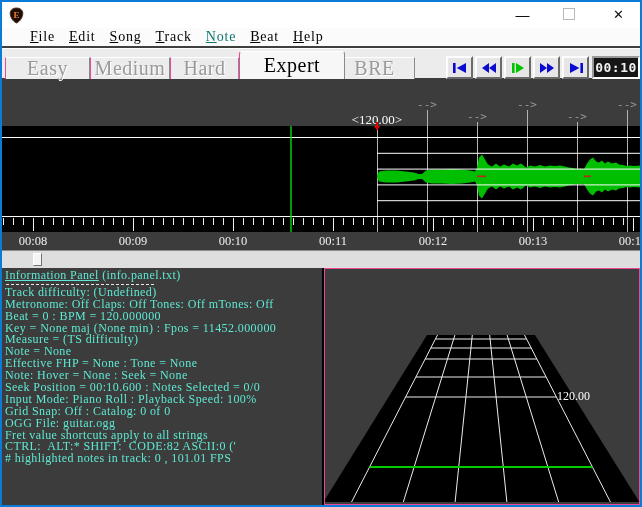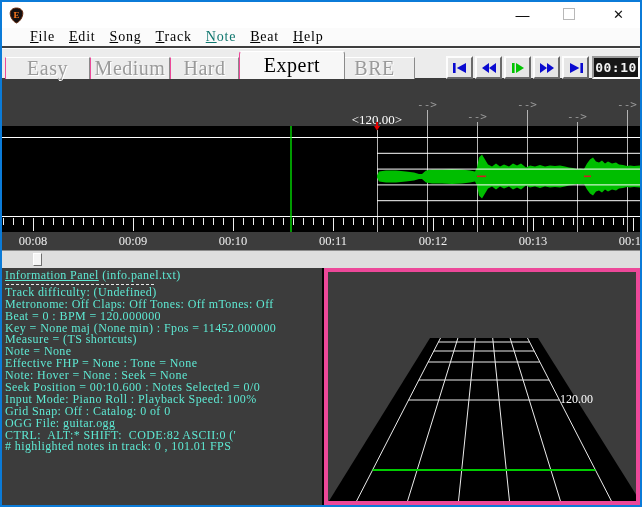--- a/index.html
+++ b/index.html
@@ -30,21 +30,21 @@
   .editor-svg{display:block;}
   .hscroll{position:relative;height:18px;background:#dedede;border-top:1px solid #8c8c8c;box-sizing:border-box;}
   .hthumb{position:absolute;left:31px;top:2px;width:9px;height:13px;background:#f5f5f5;border:1px solid;border-color:#ffffff #6f6f6f #6f6f6f #ffffff;box-sizing:border-box;}
   
   .bottom{display:flex;height:237px;background:#000;}
   .info-panel{width:320px;background:#3c3c3c;color:#5eead4;font-family:"Liberation Serif",serif;font-size:12px;line-height:11.9px;letter-spacing:.4px;padding:2px 0 0 3px;box-sizing:border-box;overflow:hidden;}
   .info-line{white-space:pre;height:11.9px;}
   .info-heading{white-space:pre;}
   .info-dashes{width:148px;border-top:1px dashed #e8e8e8;height:0;margin:2px 0 2px 1px;}
   .divider{width:2px;background:#000;}
-  .p3d{width:316px;box-sizing:border-box;background:#3c3c3c;border:4px solid #ec4899;overflow:hidden;}
+  .p3d{width:316px;box-sizing:border-box;background:#3c3c3c;border:1px solid #ec4899;overflow:hidden;}
 </style>
 </head>
 <body>
 
 <div class="window">
 
   <div class="titlebar">
     <svg class="app-icon" viewBox="0 0 15 17">
       <path d="M7.5 1 C 11.2 1 13.8 3.2 13.8 6.2 C 13.8 10.5 10.6 14.8 7.5 16 C 4.4 14.8 1.2 10.5 1.2 6.2 C 1.2 3.2 3.8 1 7.5 1 Z" fill="#161010" stroke="#6b2c10" stroke-width="1"></path>
       <text x="7.5" y="11" text-anchor="middle" font-family="Liberation Serif,serif" font-size="9" font-weight="bold" fill="#ff7a1e">E</text>
@@ -213,28 +213,29 @@
   </div>
 
   <div class="bottom">
     <div class="info-panel" id="infoPanel">
         <div class="info-heading"><span style="text-decoration: underline;">Information Panel</span> (info.panel.txt)</div>
         <div class="info-dashes"></div>
         <div class="info-line">Track difficulty: (Undefined)</div>
         <div class="info-line">Metronome: Off Claps: Off Tones: Off mTones: Off</div>
         <div class="info-line">Beat = 0 : BPM = 120.000000</div>
         <div class="info-line">Key = None maj (None min) : Fpos = 11452.000000</div>
-        <div class="info-line">Measure = (TS shortcuts)</div>
+        <div class="info-line">Measure = (TS difficulty)</div>
         <div class="info-line">Note = None</div>
         <div class="info-line">Effective FHP = None : Tone = None</div>
         <div class="info-line">Note: Hover = None : Seek = None</div>
         <div class="info-line">Seek Position = 00:10.600 : Notes Selected = 0/0</div>
         <div class="info-line">Input Mode: Piano Roll : Playback Speed: 100%</div>
         <div class="info-line">Grid Snap: Off : Catalog: 0 of 0</div>
         <div class="info-line">OGG File: guitar.ogg</div>
+        <div class="info-line">Fret value shortcuts apply to all strings</div>
         <div class="info-line">CTRL:  ALT:* SHIFT:  CODE:82 ASCII:0 ('</div>
         <div class="info-line"># highlighted notes in track: 0 , 101.01 FPS</div>
       </div>
     <div class="divider"></div>
     <div class="p3d">
       <svg id="svg3d" width="314" height="233">
           <rect x="0" y="0" width="314" height="233" fill="#3c3c3c"></rect>
           <polygon points="102,66 210,66 317,237 -4,237" fill="#000000"></polygon>
           <line x1="112.5" y1="66" x2="24.5" y2="237" stroke="#ececec" stroke-width="1"></line>
           <line x1="129.9" y1="66" x2="77.10000000000001" y2="237" stroke="#ececec" stroke-width="1"></line>

